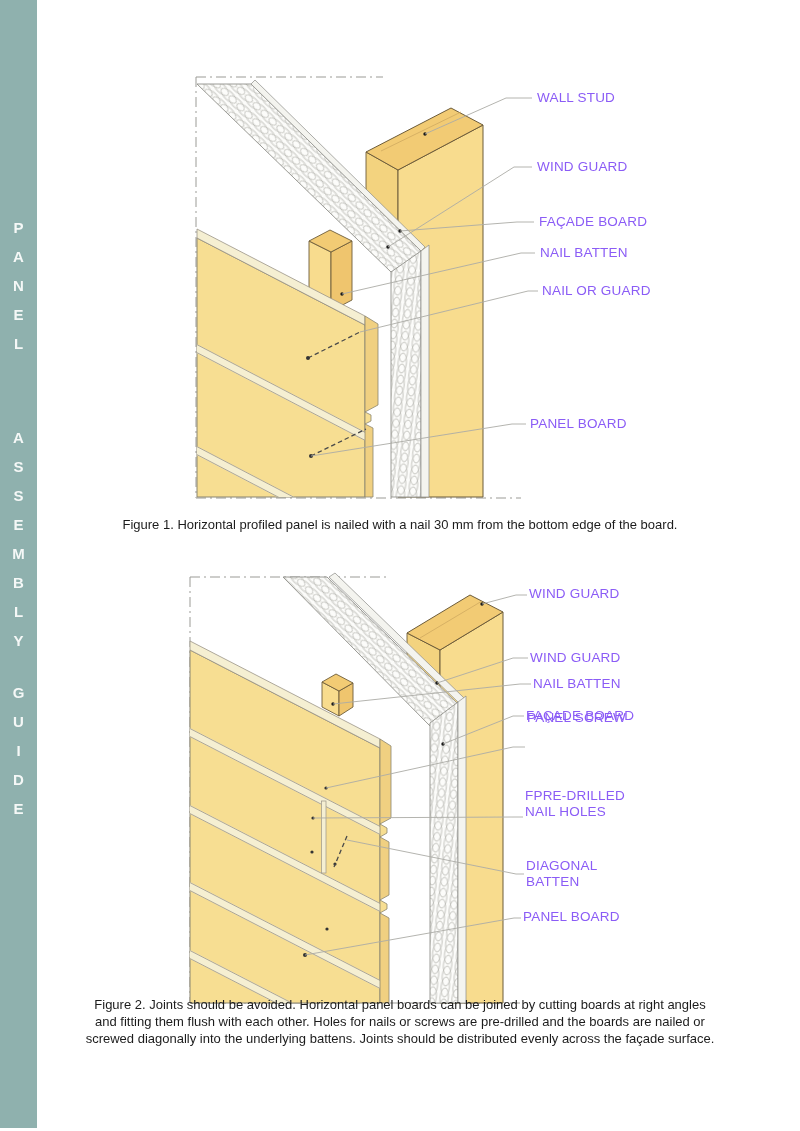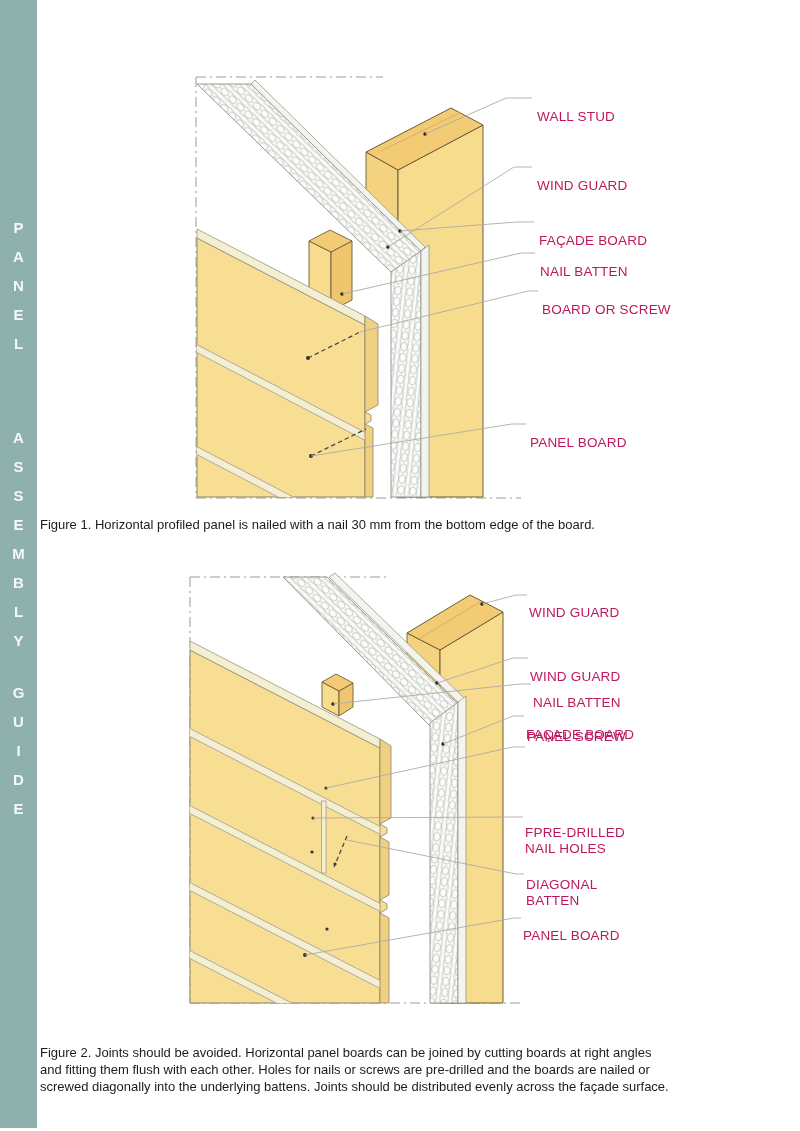--- a/index.html
+++ b/index.html
@@ -17,25 +17,25 @@
   }
   .word{display:flex;flex-direction:column;align-items:center;}
   .sb-letter{
     color:#f5f8f7;font-size:15px;font-weight:700;line-height:29px;
     text-align:center;letter-spacing:0;
   }
   .gap1{height:65px;}
   .gap2{height:23px;}
   svg.art{position:absolute;left:0;top:0;}
   .lbl{
-    position:absolute;font-size:13.5px;color:#be185d;letter-spacing:.2px;
-    line-height:16px;white-space:pre-line;margin-top:19px;
+    position:absolute;font-size:13.5px;color:#8b5cf6;letter-spacing:.2px;
+    line-height:16px;white-space:pre-line;
   }
   .caption{
-    position:absolute;left:40px;width:720px;
+    position:absolute;left:40px;width:720px;text-align:center;
     font-size:13px;color:#1c1c1c;line-height:17px;white-space:pre-line;
   }
 </style>
 </head>
 <body>
 
 <div class="sidebar" style="background: rgb(143, 177, 174);">
   <div id="sidebar-words">
       <div class="word">
         <div class="sb-letter">P</div>
@@ -195,31 +195,31 @@
       <path d="M347,840 L516,874 L524,874"></path>
       <path d="M305,955 L514,918 L521,918"></path>
     </g>
   </g>
 </svg>
 
 <div class="lbl" style="left:537px;top:90px">WALL STUD</div>
 <div class="lbl" style="left:537px;top:159px">WIND GUARD</div>
 <div class="lbl" style="left:539px;top:214px">FAÇADE BOARD</div>
 <div class="lbl" style="left:540px;top:245px">NAIL BATTEN</div>
-<div class="lbl" style="left:542px;top:283px">BOARD OR SCREW</div>
+<div class="lbl" style="left:542px;top:283px">NAIL OR GUARD</div>
 <div class="lbl" style="left:530px;top:416px">PANEL BOARD</div>
 
 <div class="caption" style="top:516px">Figure 1. Horizontal profiled panel is nailed with a nail 30 mm from the bottom edge of the board.</div>
 
 <div class="lbl" style="left:529px;top:586px">WIND GUARD</div>
 <div class="lbl" style="left:530px;top:650px">WIND GUARD</div>
 <div class="lbl" style="left:533px;top:676px">NAIL BATTEN</div>
 <div class="lbl" style="left:526px;top:708px">FAÇADE BOARD</div>
 <div class="lbl" style="left:527px;top:710px">PANEL SCREW</div>
-<div class="lbl" style="left:525px;top:806px">FPRE-DRILLED
+<div class="lbl" style="left:525px;top:788px">FPRE-DRILLED
 NAIL HOLES</div>
 <div class="lbl" style="left:526px;top:858px">DIAGONAL
 BATTEN</div>
 <div class="lbl" style="left:523px;top:909px">PANEL BOARD</div>
 
-<div class="caption" style="top:1044px">Figure 2. Joints should be avoided. Horizontal panel boards can be joined by cutting boards at right angles
+<div class="caption" style="top:996px">Figure 2. Joints should be avoided. Horizontal panel boards can be joined by cutting boards at right angles
 and fitting them flush with each other. Holes for nails or screws are pre-drilled and the boards are nailed or
 screwed diagonally into the underlying battens. Joints should be distributed evenly across the façade surface.</div>
 
 </body></html>

